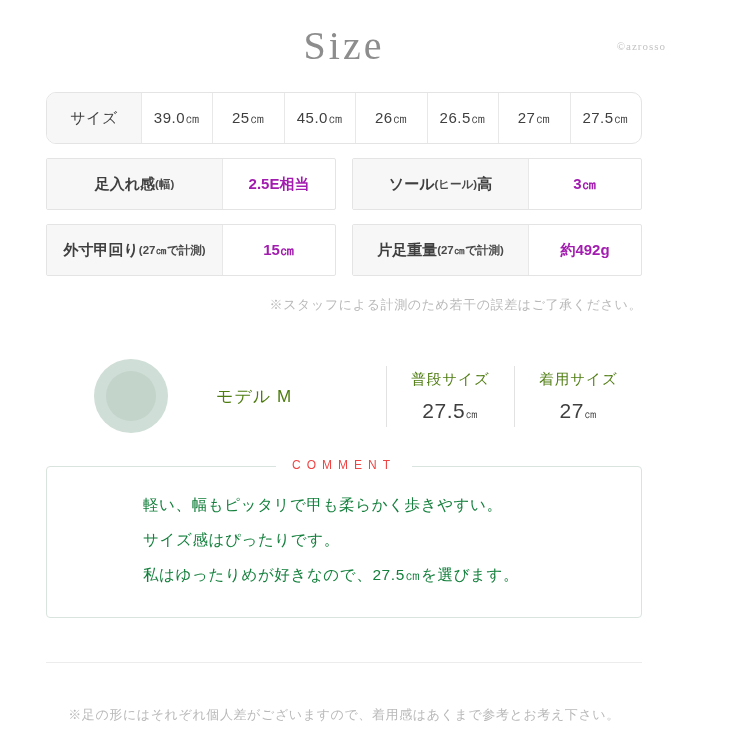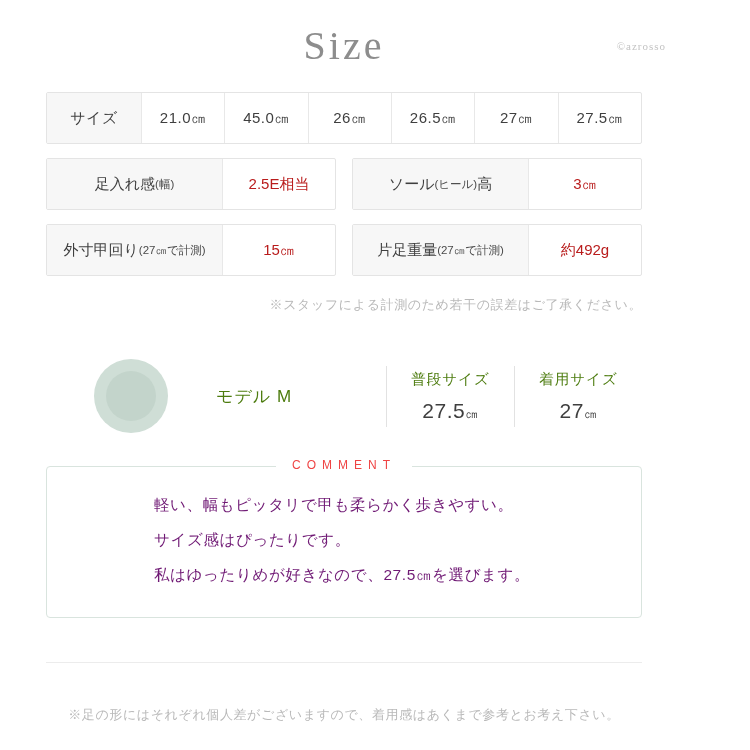--- a/index.html
+++ b/index.html
@@ -48,21 +48,21 @@
     color: #c3c3c3;
   }
 
   
   .tbl-wrap {
     margin: 0 46px;
   }
   .row-size {
     display: flex;
     border: 1px solid #e4e4e4;
-    border-radius: 2px;
+    border-radius: 10px;
     overflow: hidden;
     height: 50px;
   }
   .row-size .cell {
     flex: 1 1 0;
     display: flex;
     align-items: center;
     justify-content: center;
     font-size: 15px;
     border-left: 1px solid #e8e8e8;
@@ -74,20 +74,21 @@
     border-left: none;
     background: #f7f7f7;
     flex: 0 0 94px;
     color: #3f3f3f;
   }
 
   .pair-row {
     display: flex;
     gap: 16px;
     margin-top: 14px;
+    font-weight: bold;
   }
   .mini-tbl {
     flex: 1 1 0;
     display: flex;
     border: 1px solid #e4e4e4;
     border-radius: 2px;
     overflow: hidden;
     height: 50px;
   }
   .mini-tbl .lbl {
@@ -100,21 +101,21 @@
     color: #3f3f3f;
     white-space: nowrap;
   }
   .mini-tbl .val {
     flex: 0 0 112px;
     display: flex;
     align-items: center;
     justify-content: center;
     font-size: 15px;
     border-left: 1px solid #e8e8e8;
-    color: #b91c1c;
+    color: #a21caf;
     white-space: nowrap;
   }
   .sub {
     font-size: 11.5px;
     color: #4a4a4a;
   }
 
   .note {
     margin-top: 20px;
     text-align: right;
@@ -198,23 +199,23 @@
     padding: 0 16px;
     font-size: 12px;
     letter-spacing: 6px;
     color: #ef4444;
     font-family: "Liberation Sans", sans-serif;
   }
   .comment-body {
     padding: 28px 0 0 92px;
   }
   .comment-body p {
-    margin: 0 0 14px 15px;
+    margin: 0 0 14px 4px;
     font-size: 15.5px;
-    color: #701a75;
+    color: #15803d;
     letter-spacing: 0.6px;
   }
 
   
   .footer {
     position: absolute;
     left: 46px;
     right: 46px;
     bottom: 26px;
   }
@@ -237,21 +238,22 @@
 
   <div class="header">
     <div class="title">Size</div>
     <div class="brand">©<span>azrosso</span></div>
   </div>
 
   <div class="tbl-wrap">
 
     <div class="row-size">
       <div class="cell">サイズ</div>
-      <div class="cell">21.0㎝</div>
+      <div class="cell">39.0㎝</div>
+      <div class="cell">25㎝</div>
       <div class="cell">45.0㎝</div>
       <div class="cell">26㎝</div>
       <div class="cell">26.5㎝</div>
       <div class="cell">27㎝</div>
       <div class="cell">27.5㎝</div>
     </div>
 
     <div class="pair-row">
       <div class="mini-tbl">
         <div class="lbl">

